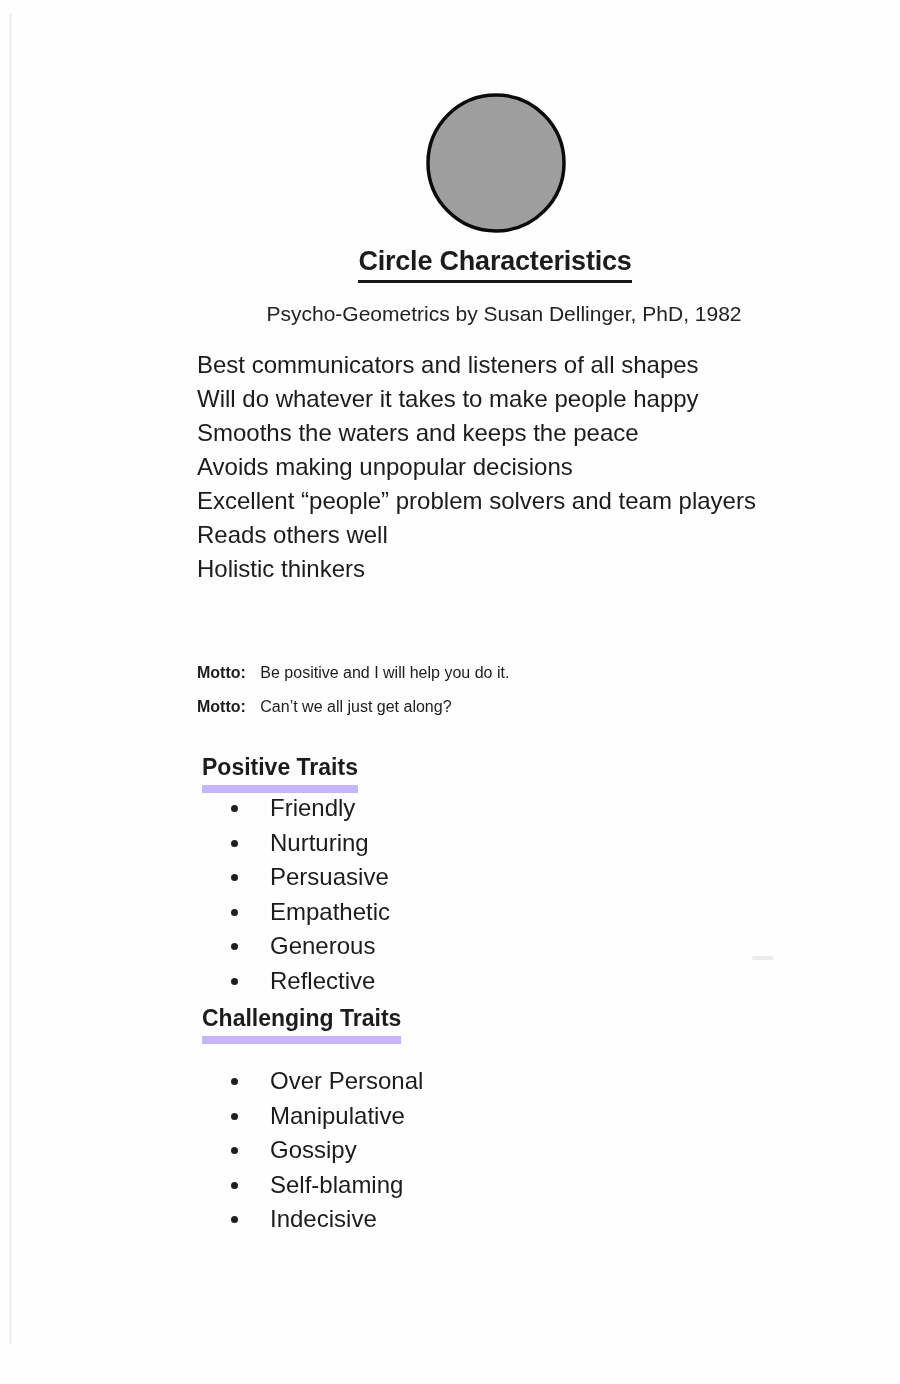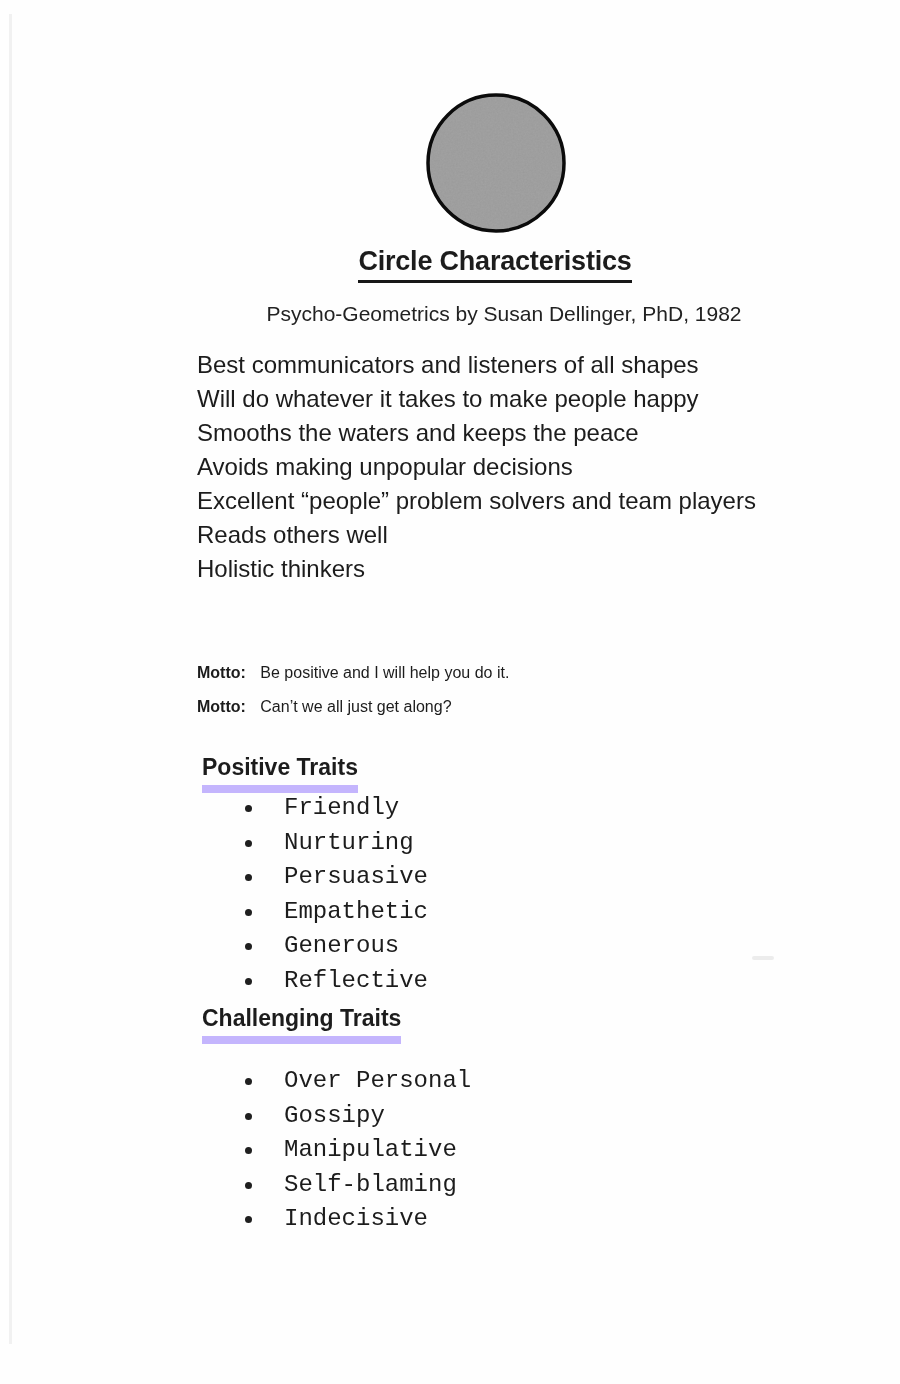--- a/index.html
+++ b/index.html
@@ -95,28 +95,27 @@
   }
   .section-heading span {
     display: inline-block;
     border-bottom: 8px solid #c4b5fd;
     padding-bottom: 4px;
   }
   .heading-positive { top: 754px; }
   .heading-challenging { top: 1005px; text-align: center; }
   .bullet-list {
     position: absolute;
-    left: 199px;
+    left: 185px;
     width: 500px;
     font-size: 24px;
     line-height: 34.5px;
     list-style: none;
     margin: 0;
     padding: 0;
-    font-family: Liberation Mono, monospace;
   }
   .list-positive { top: 791px; }
   .list-challenging { top: 1064px; }
   .bullet-list li {
     position: relative;
     padding-left: 85px;
   }
   .dot {
     position: absolute;
     left: 46px;
@@ -188,19 +187,19 @@
     <li><span class="dot"></span><span>Generous</span></li>
     <li><span class="dot"></span><span>Reflective</span></li>
   </ul>
 
   <div class="section-heading heading-challenging">
     <span>Challenging Traits</span>
   </div>
 
   <ul class="bullet-list list-challenging">
     <li><span class="dot"></span><span>Over Personal</span></li>
+    <li><span class="dot"></span><span>Manipulative</span></li>
     <li><span class="dot"></span><span>Gossipy</span></li>
-    <li><span class="dot"></span><span>Manipulative</span></li>
     <li><span class="dot"></span><span>Self-blaming</span></li>
     <li><span class="dot"></span><span>Indecisive</span></li>
   </ul>
 
 </div>
 
 </body></html>

